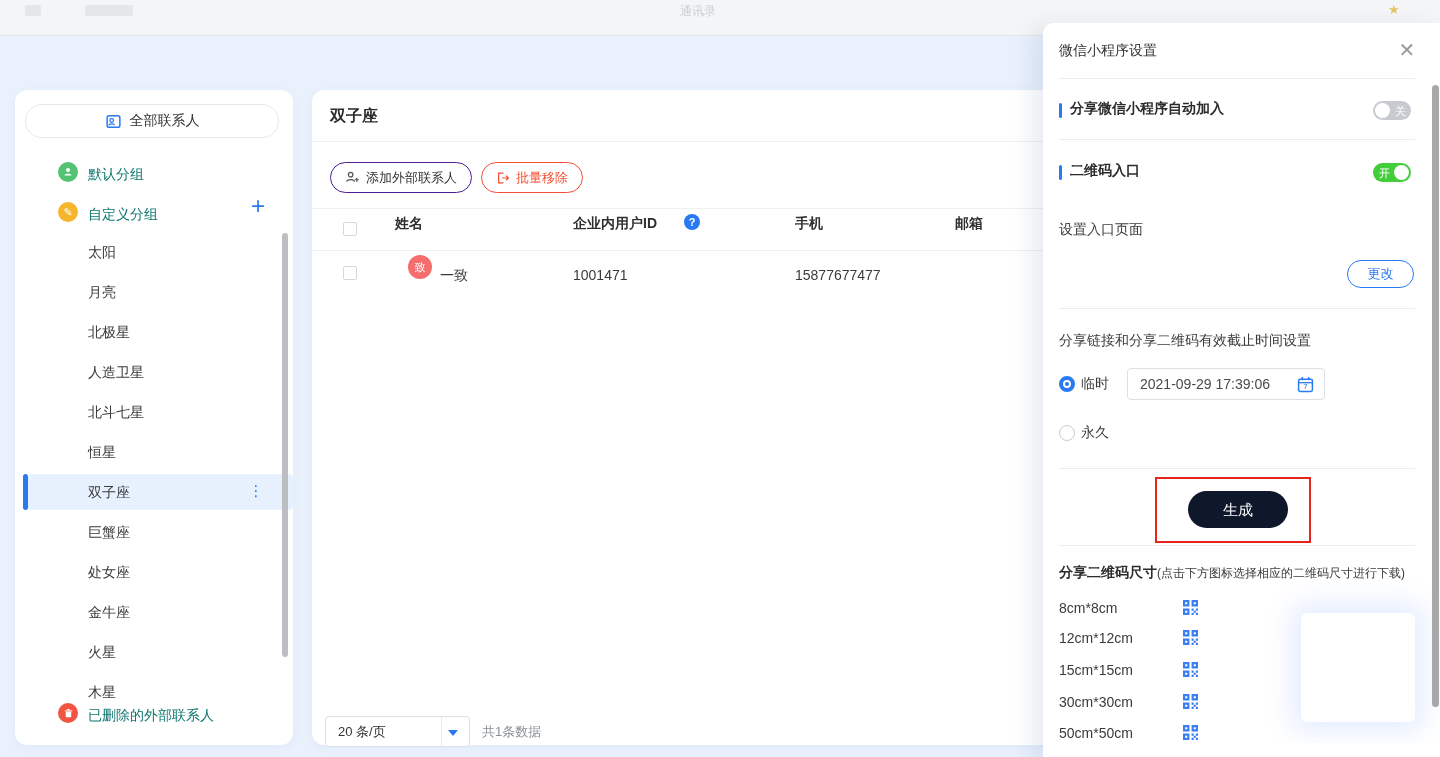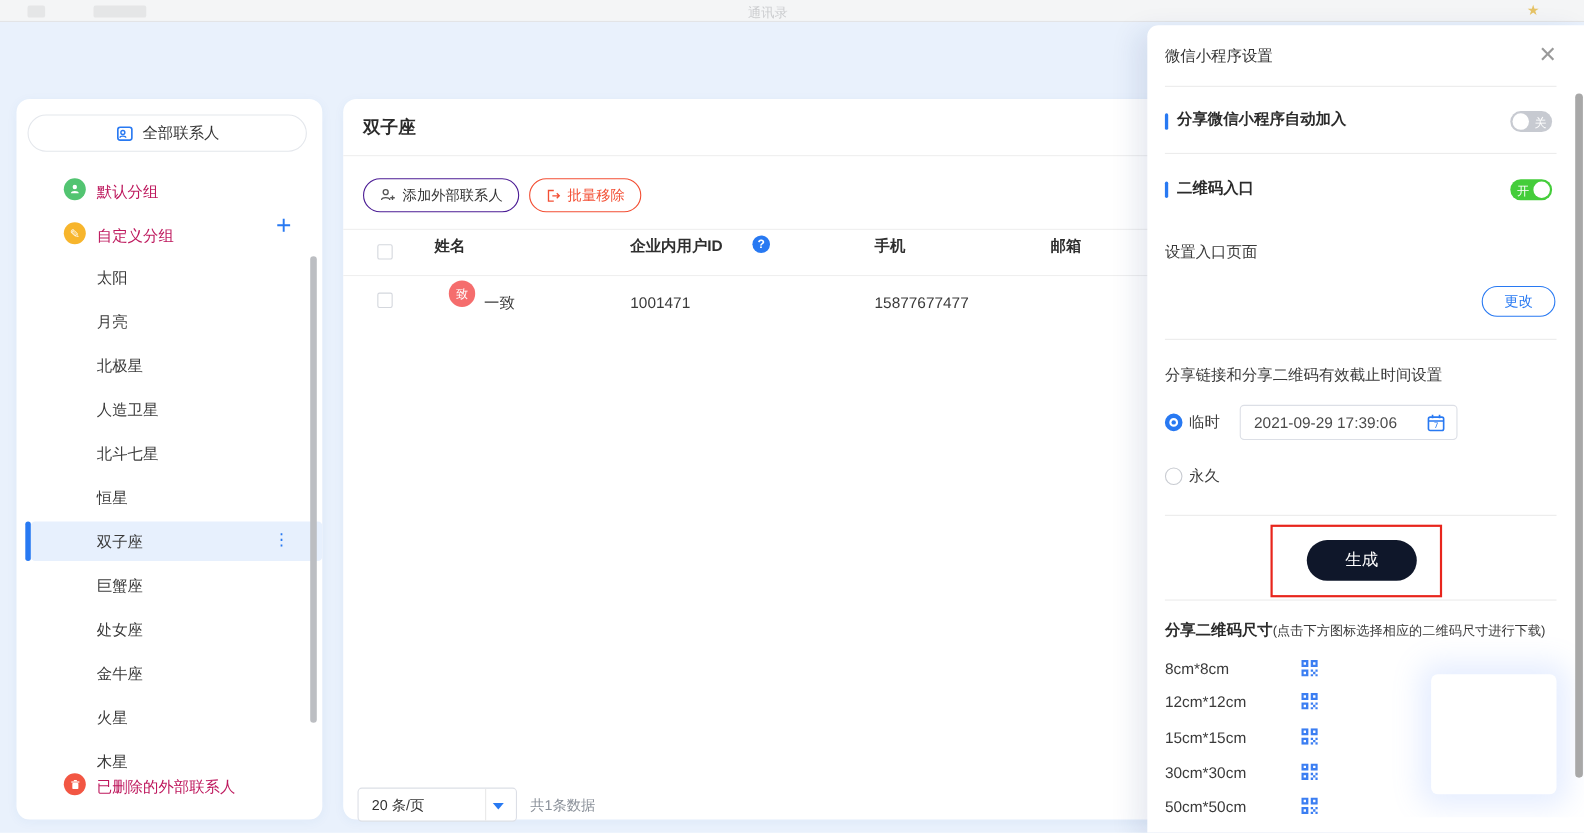--- a/index.html
+++ b/index.html
@@ -1,41 +1,41 @@
 <!DOCTYPE html>
 <html><head>
 <meta charset="utf-8">
 <style>
   * { margin:0; padding:0; box-sizing:border-box; }
   html,body { width:1440px; height:757px; }
   body { font-family:"Liberation Sans","DejaVu Sans",sans-serif; color:#333; }
   #stage { position:relative; width:1440px; height:757px; overflow:hidden; background:#e9f1fc; }
 
   
-  .strip { position:absolute; left:0; top:0; width:1440px; height:20px; background:#f4f5f6; border-bottom:1px solid #e3e4e6; }
+  .strip { position:absolute; left:0; top:0; width:1440px; height:36px; background:#f4f5f6; border-bottom:1px solid #e3e4e6; }
   .strip .blob { position:absolute; background:#c9cacc; opacity:.35; border-radius:2px; }
   .strip .ghost-title { position:absolute; left:680px; top:3px; font-size:12px; color:#8d8f93; opacity:.4; }
   .strip .trophy { position:absolute; left:1388px; top:2px; font-size:13px; color:#e4bb4e; opacity:.85; }
 
   
   .tabbar { position:absolute; left:0; top:20px; width:1440px; height:51px; background:#fff; }
   .tab { position:absolute; top:15px; transform:translateX(-50%); font-size:15px; color:#3a3a3a; cursor:pointer; }
   .tab.active { color:#2879f2; font-weight:700; }
   .tab-underline { position:absolute; left:805px; top:47px; width:100px; height:4px; border-radius:2px; background:#2879f2; }
 
   
   .card { position:absolute; background:#fff; border-radius:12px; }
   .sidebar { left:15px; top:90px; width:278px; height:655px; box-shadow:0 2px 10px rgba(40,90,180,.05); }
   .maincard { left:312px; top:90px; width:748px; height:655px; box-shadow:0 2px 10px rgba(40,90,180,.05); }
 
   
   .all-btn { position:absolute; left:10px; top:14px; width:254px; height:34px; border:1px solid #e4e7ec; border-radius:17px; background:#fff;
              display:flex; align-items:center; justify-content:center; gap:8px; font-size:14px; color:#333; cursor:pointer; }
   .g-ic { position:absolute; left:43px; width:20px; height:20px; border-radius:50%; display:flex; align-items:center; justify-content:center; }
-  .g-label { position:absolute; left:73px; height:20px; line-height:20px; font-size:14px; color:#be185d; }
+  .g-label { position:absolute; left:73px; height:20px; line-height:20px; font-size:14px; color:#0f766e; }
   .s-item { position:absolute; left:73px; height:20px; line-height:20px; font-size:14px; color:#3a3a3a; cursor:pointer; }
   .sel-bg { position:absolute; left:13px; top:384px; width:265px; height:36px; background:#e7f0fd; border-radius:4px; }
   .sel-bar { position:absolute; left:8px; top:384px; width:5px; height:36px; background:#2879f2; border-radius:3px; }
   .dots { position:absolute; left:233px; top:392px; width:16px; height:20px; color:#2879f2; font-size:15px; line-height:18px; text-align:center; cursor:pointer; letter-spacing:0; }
   .plus { position:absolute; left:236px; top:102px; font-size:24px; color:#2879f2; font-weight:400; cursor:pointer; line-height:28px; }
   .sb-scroll { position:absolute; left:267px; top:143px; width:6px; height:424px; background:#bcbec2; border-radius:3px; }
 
   
   .m-title { position:absolute; left:18px; top:16px; font-size:16px; font-weight:700; color:#2b2b2b; }
   .hr { position:absolute; left:0; width:100%; height:1px; background:#efefef; }

